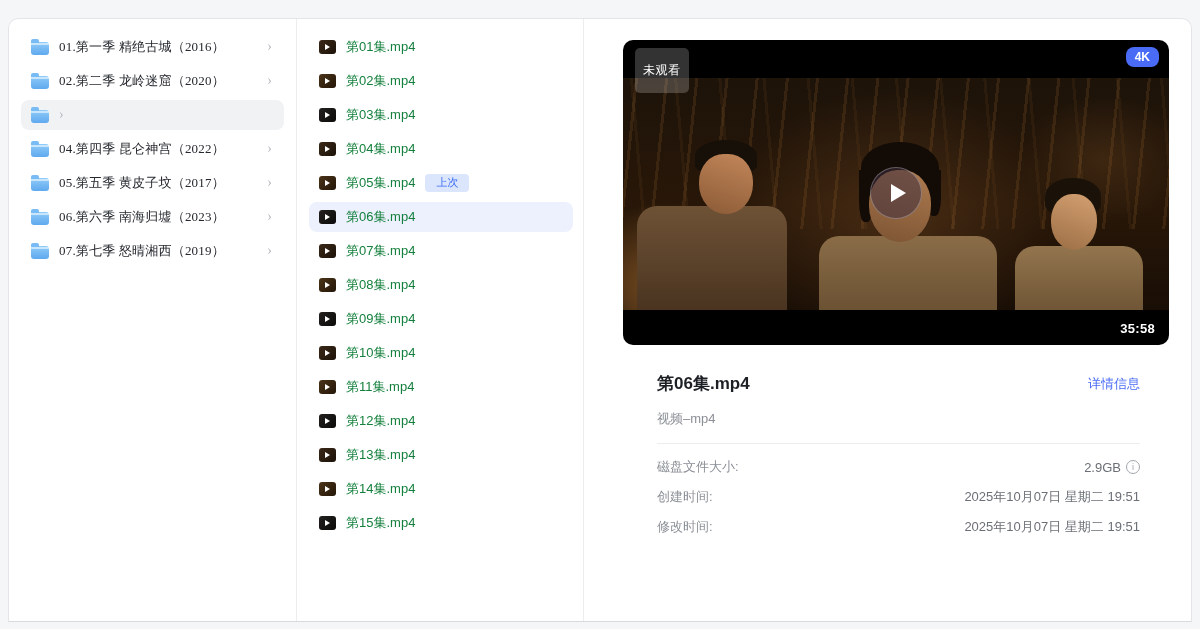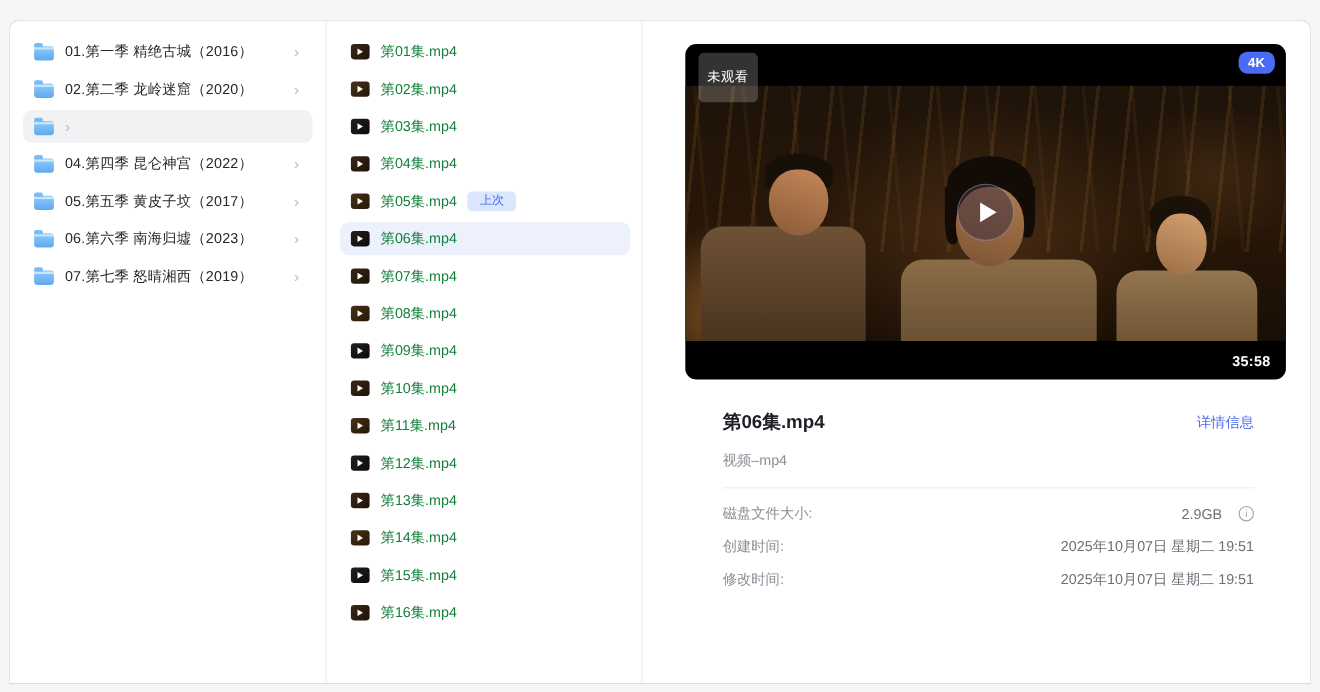--- a/index.html
+++ b/index.html
@@ -10,21 +10,21 @@
     position:relative;
     color:#25282e;
   }
   .panel {
     position:absolute; left:8px; top:18px; width:1184px; height:604px;
     background:#fff; border:1px solid #e4e5e8; border-bottom:1px solid #d9dadd;
     border-radius:10px 10px 0 0;
     display:flex; overflow:hidden;
   }
   .col { height:100%; }
-  .col-folders { width:288px; border-right:1px solid #ebecee; padding-top:13px; }
+  .col-folders { width:288px; border-right:1px solid #ebecee; padding-top:13px;font-family:Liberation Serif, serif; }
   .col-episodes { width:287px; border-right:1px solid #ebecee; padding-top:13px; }
   .col-detail { flex:1; }
 
   
   .folder-row {
     height:30px; margin:0 12px 4px 12px; padding:0 10px;
     display:flex; align-items:center; gap:10px;
     border-radius:8px; cursor:pointer; font-size:13px;
   }
   .folder-row.selected { background:#f1f2f4; }
@@ -132,21 +132,21 @@
   
   .info { padding:27px 51px 0 73px; }
   .title-row { display:flex; align-items:center; justify-content:space-between; }
   .file-title { font-size:17px; font-weight:bold; color:#1c1f24; }
   .details-link { font-size:13px; color:#4a6bf5; text-decoration:none; cursor:pointer; }
   .meta-row { display:flex; justify-content:space-between; margin-top:15px; font-size:13px; color:#8b8f96;text-align:right; }
   .divider { border:none; border-top:1px solid #ededf0; margin-top:15px; }
   .detail-rows { margin-top:8px; }
   .d-row { display:flex; justify-content:space-between; align-items:center; height:30px; font-size:13px; }
   .d-label { color:#8b8f96; }
-  .d-value { color:#6b6f76; display:flex; align-items:center; gap:15px; }
+  .d-value { color:#6b6f76; display:flex; align-items:center; gap:5px; }
   .info-i {
     width:14px; height:14px; border:1px solid #a2a6ad; border-radius:50%;
     color:#a2a6ad; font-size:9px; display:inline-flex; align-items:center; justify-content:center;
     cursor:pointer;
   }
   .info-i::after { content:"i"; }
 </style>
 </head>
 <body>
 
@@ -259,25 +259,20 @@
 
   </div>
         <div class="ep-row">
     <span class="ep-thumb"></span>
     <span class="ep-label">第14集.mp4</span>
 
   </div>
         <div class="ep-row">
     <span class="ep-thumb"></span>
     <span class="ep-label">第15集.mp4</span>
-
-  </div>
-        <div class="ep-row">
-    <span class="ep-thumb"></span>
-    <span class="ep-label">第16集.mp4</span>
 
   </div>
       </div>
   </div>
 
   <div class="col col-detail">
     <div class="player">
       <div class="scene">
         <div class="vines"></div>
         <div class="fig f1">

